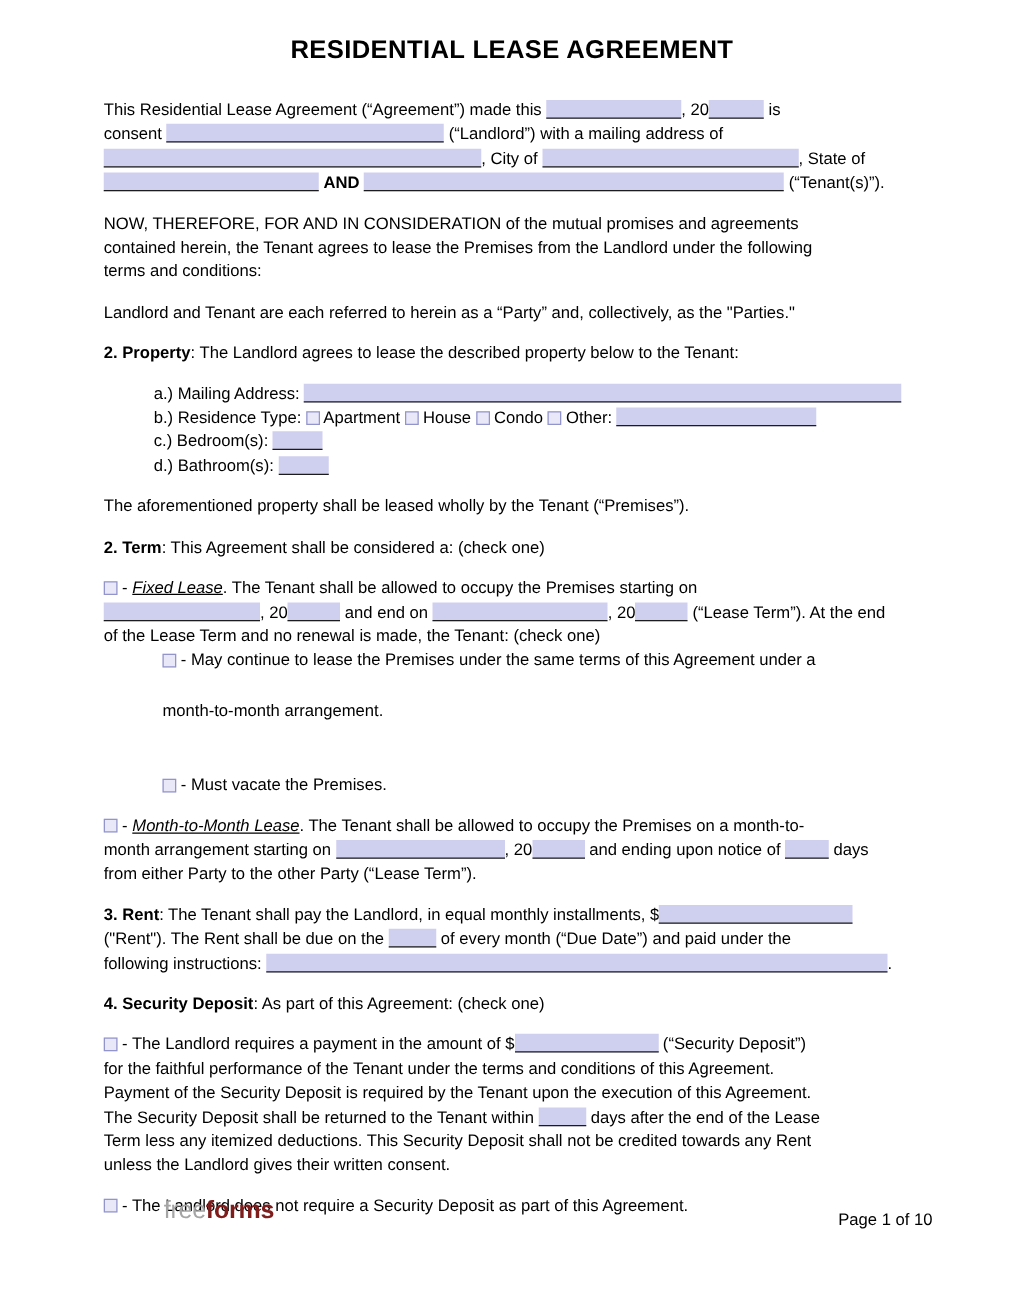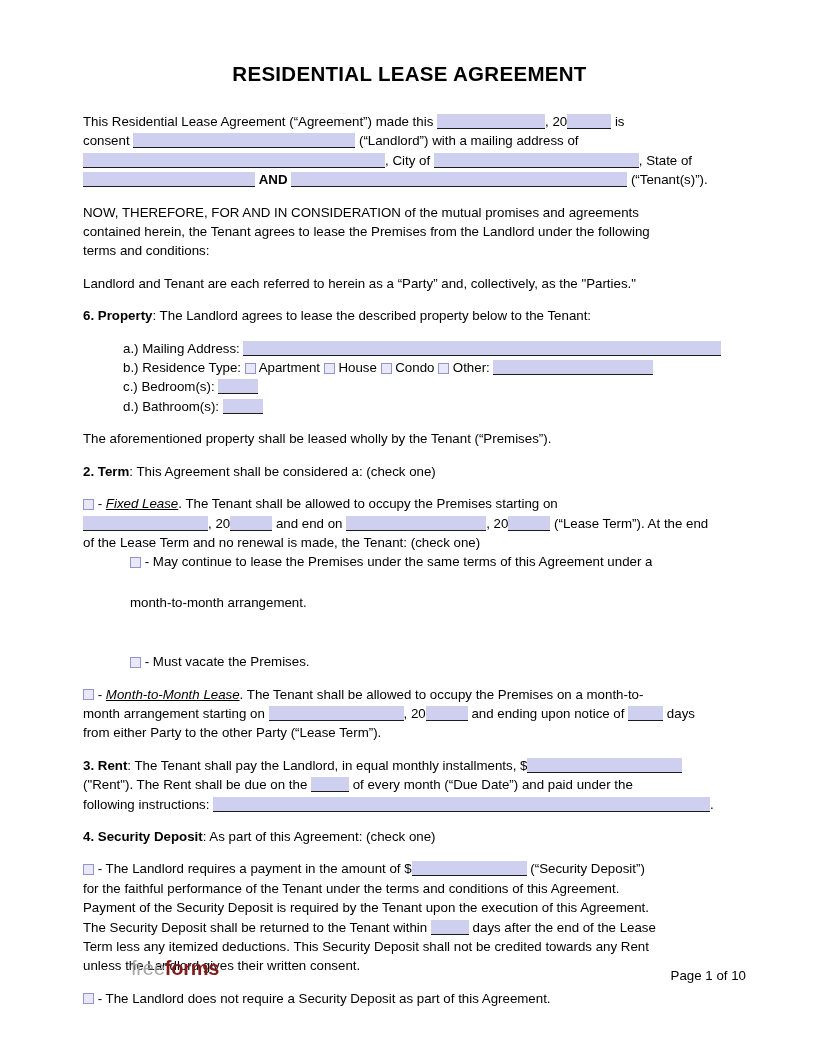--- a/index.html
+++ b/index.html
@@ -1,21 +1,21 @@
 <!DOCTYPE html>
 <html><head>
 <meta charset="utf-8">
 <style>
   html,body{margin:0;padding:0;background:#ffffff;}
   .page{
     position:relative;
     width:819px;height:1044px;
     background:#ffffff;
     box-sizing:border-box;
-    padding:62px 83px 0 83px;
+    padding:28px 83px 0 83px;
     font-family:"Liberation Sans", sans-serif;
     font-size:13.3px;
     color:#000000;
     overflow:hidden;
   }
   .title{
     margin:0 0 26px 0;
     text-align:center;
     font-size:20.5px;
     font-weight:700;
@@ -69,21 +69,21 @@
       </div>
       <div class="block">
         <div class="line"><span class="txt">NOW, THEREFORE, FOR AND IN CONSIDERATION of the mutual promises and agreements</span></div>
         <div class="line"><span class="txt">contained herein, the Tenant agrees to lease the Premises from the Landlord under the following</span></div>
         <div class="line"><span class="txt">terms and conditions:</span></div>
       </div>
       <div class="block">
         <div class="line"><span class="txt">Landlord and Tenant are each referred to herein as a “Party” and, collectively, as the "Parties."</span></div>
       </div>
       <div class="block">
-        <div class="line"><span class="txt bold">6. Property</span><span class="txt">: The Landlord agrees to lease the described property below to the Tenant:</span></div>
+        <div class="line"><span class="txt bold">2. Property</span><span class="txt">: The Landlord agrees to lease the described property below to the Tenant:</span></div>
       </div>
       <div class="block">
         <div class="line" style="padding-left: 40px;"><span class="txt">a.) Mailing Address: </span><span class="blank" style="width: 478px;"></span></div>
         <div class="line" style="padding-left: 40px;"><span class="txt">b.) Residence Type: </span><span class="checkbox"></span><span class="txt"> Apartment </span><span class="checkbox"></span><span class="txt"> House </span><span class="checkbox"></span><span class="txt"> Condo </span><span class="checkbox"></span><span class="txt"> Other: </span><span class="blank" style="width: 160px;"></span></div>
         <div class="line" style="padding-left: 40px;"><span class="txt">c.) Bedroom(s): </span><span class="blank" style="width: 40px;"></span></div>
         <div class="line" style="padding-left: 40px;"><span class="txt">d.) Bathroom(s): </span><span class="blank" style="width: 40px;"></span></div>
       </div>
       <div class="block">
         <div class="line"><span class="txt">The aforementioned property shall be leased wholly by the Tenant (“Premises”).</span></div>
       </div>

